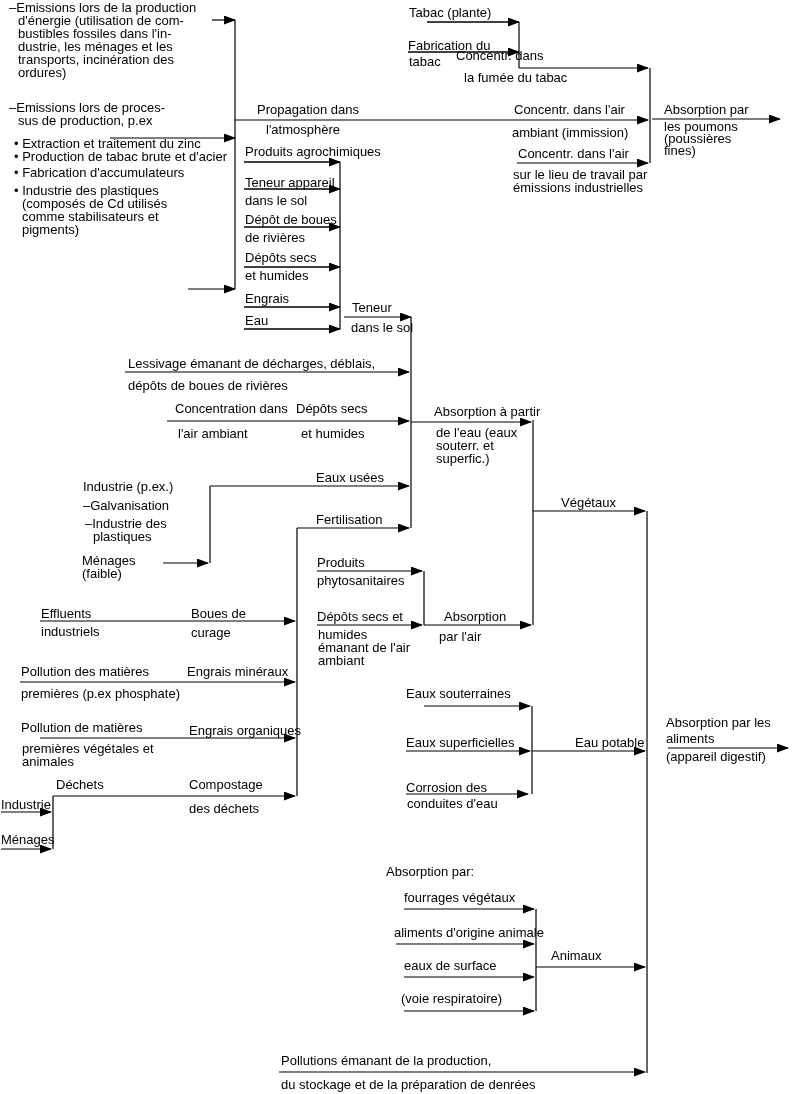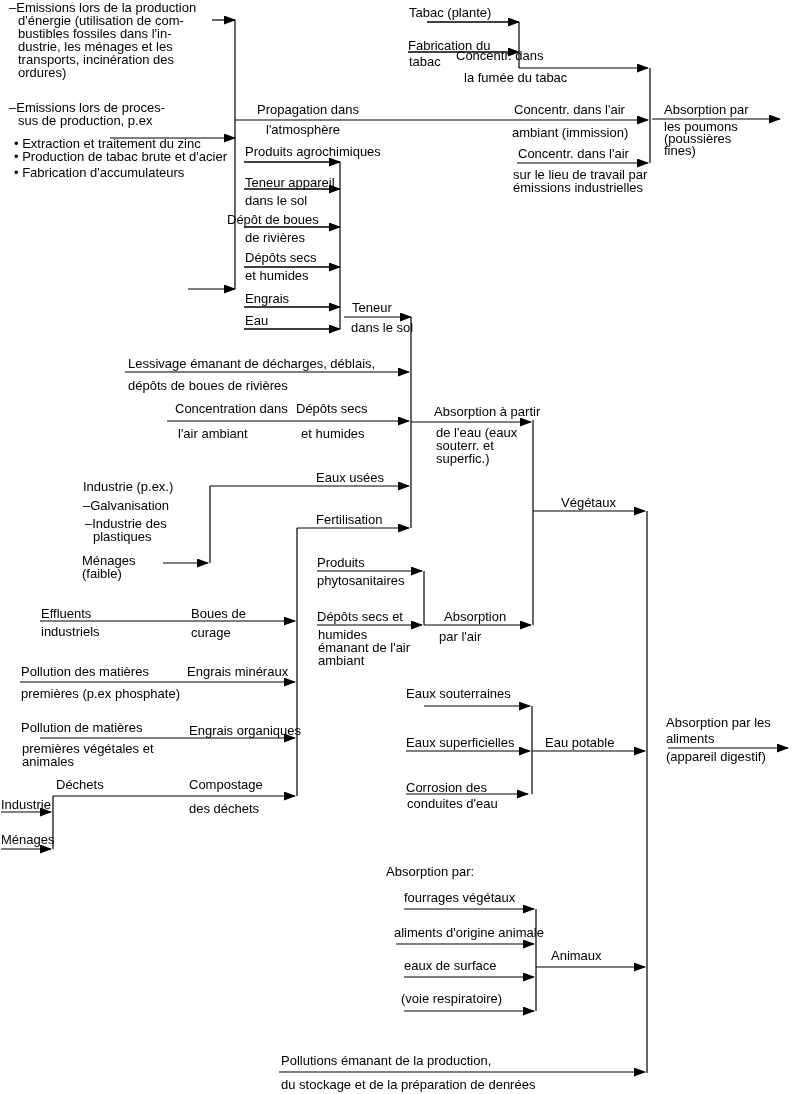--- a/index.html
+++ b/index.html
@@ -99,20 +99,24 @@
 d'énergie (utilisation de com-
 bustibles fossiles dans l'in-
 dustrie, les ménages et les
 transports, incinération des
 ordures)</div>
   <div class="lbl hang9" style="left:9px;top:101px">–Emissions lors de proces-
 sus de production, p.ex</div>
   <div class="lbl" style="left:14px;top:137px">• Extraction et traitement du zinc</div>
   <div class="lbl" style="left:14px;top:150px">• Production de tabac brute et d'acier</div>
   <div class="lbl" style="left:14px;top:166px">• Fabrication d'accumulateurs</div>
+  <div class="lbl hang8" style="left:14px;top:184px">• Industrie des plastiques
+(composés de Cd utilisés
+comme stabilisateurs et
+pigments)</div>
 
   <div class="lbl" style="left:409px;top:6px">Tabac (plante)</div>
   <div class="lbl" style="left:408px;top:39px">Fabrication du</div>
   <div class="lbl" style="left:409px;top:55px">tabac</div>
   <div class="lbl" style="left:456px;top:49px">Concentr. dans</div>
   <div class="lbl" style="left:464px;top:71px">la fumée du tabac</div>
 
   <div class="lbl" style="left:257px;top:103px">Propagation dans</div>
   <div class="lbl" style="left:266px;top:123px">l'atmosphère</div>
   <div class="lbl" style="left:514px;top:103px">Concentr. dans l'air</div>
@@ -121,21 +125,21 @@
   <div class="lbl" style="left:513px;top:168px">sur le lieu de travail par
 émissions industrielles</div>
   <div class="lbl" style="left:664px;top:103px">Absorption par</div>
   <div class="lbl lh12" style="left:664px;top:121px">les poumons
 (poussières
 fines)</div>
 
   <div class="lbl" style="left:245px;top:145px">Produits agrochimiques</div>
   <div class="lbl" style="left:245px;top:176px">Teneur appareil</div>
   <div class="lbl" style="left:245px;top:194px">dans le sol</div>
-  <div class="lbl" style="left:227px;top:213px">Dépôt de boues</div>
+  <div class="lbl" style="left:245px;top:213px">Dépôt de boues</div>
   <div class="lbl" style="left:245px;top:231px">de rivières</div>
   <div class="lbl" style="left:245px;top:251px">Dépôts secs</div>
   <div class="lbl" style="left:245px;top:269px">et humides</div>
   <div class="lbl" style="left:245px;top:292px">Engrais</div>
   <div class="lbl" style="left:245px;top:314px">Eau</div>
   <div class="lbl" style="left:352px;top:301px">Teneur</div>
   <div class="lbl" style="left:351px;top:321px">dans le sol</div>
 
   <div class="lbl" style="left:128px;top:357px">Lessivage émanant de décharges, déblais,</div>
   <div class="lbl" style="left:128px;top:379px">dépôts de boues de rivières</div>
@@ -181,21 +185,21 @@
   <div class="lbl" style="left:56px;top:778px">Déchets</div>
   <div class="lbl" style="left:189px;top:778px">Compostage</div>
   <div class="lbl" style="left:189px;top:802px">des  déchets</div>
   <div class="lbl" style="left:1px;top:798px">Industrie</div>
   <div class="lbl" style="left:1px;top:833px">Ménages</div>
 
   <div class="lbl" style="left:406px;top:687px">Eaux souterraines</div>
   <div class="lbl" style="left:406px;top:736px">Eaux superficielles</div>
   <div class="lbl" style="left:406px;top:781px">Corrosion des</div>
   <div class="lbl" style="left:407px;top:797px">conduites d'eau</div>
-  <div class="lbl" style="left:545px;top:736px">Eau potable</div>
+  <div class="lbl" style="left:575px;top:736px">Eau potable</div>
   <div class="lbl lh16" style="left:666px;top:715px">Absorption par les
 aliments</div>
   <div class="lbl" style="left:666px;top:750px">(appareil digestif)</div>
 
   <div class="lbl" style="left:386px;top:865px">Absorption par:</div>
   <div class="lbl" style="left:404px;top:891px">fourrages végétaux</div>
   <div class="lbl" style="left:394px;top:926px">aliments d'origine animale</div>
   <div class="lbl" style="left:404px;top:959px">eaux de  surface</div>
   <div class="lbl" style="left:401px;top:992px">(voie respiratoire)</div>
   <div class="lbl" style="left:551px;top:949px">Animaux</div>

